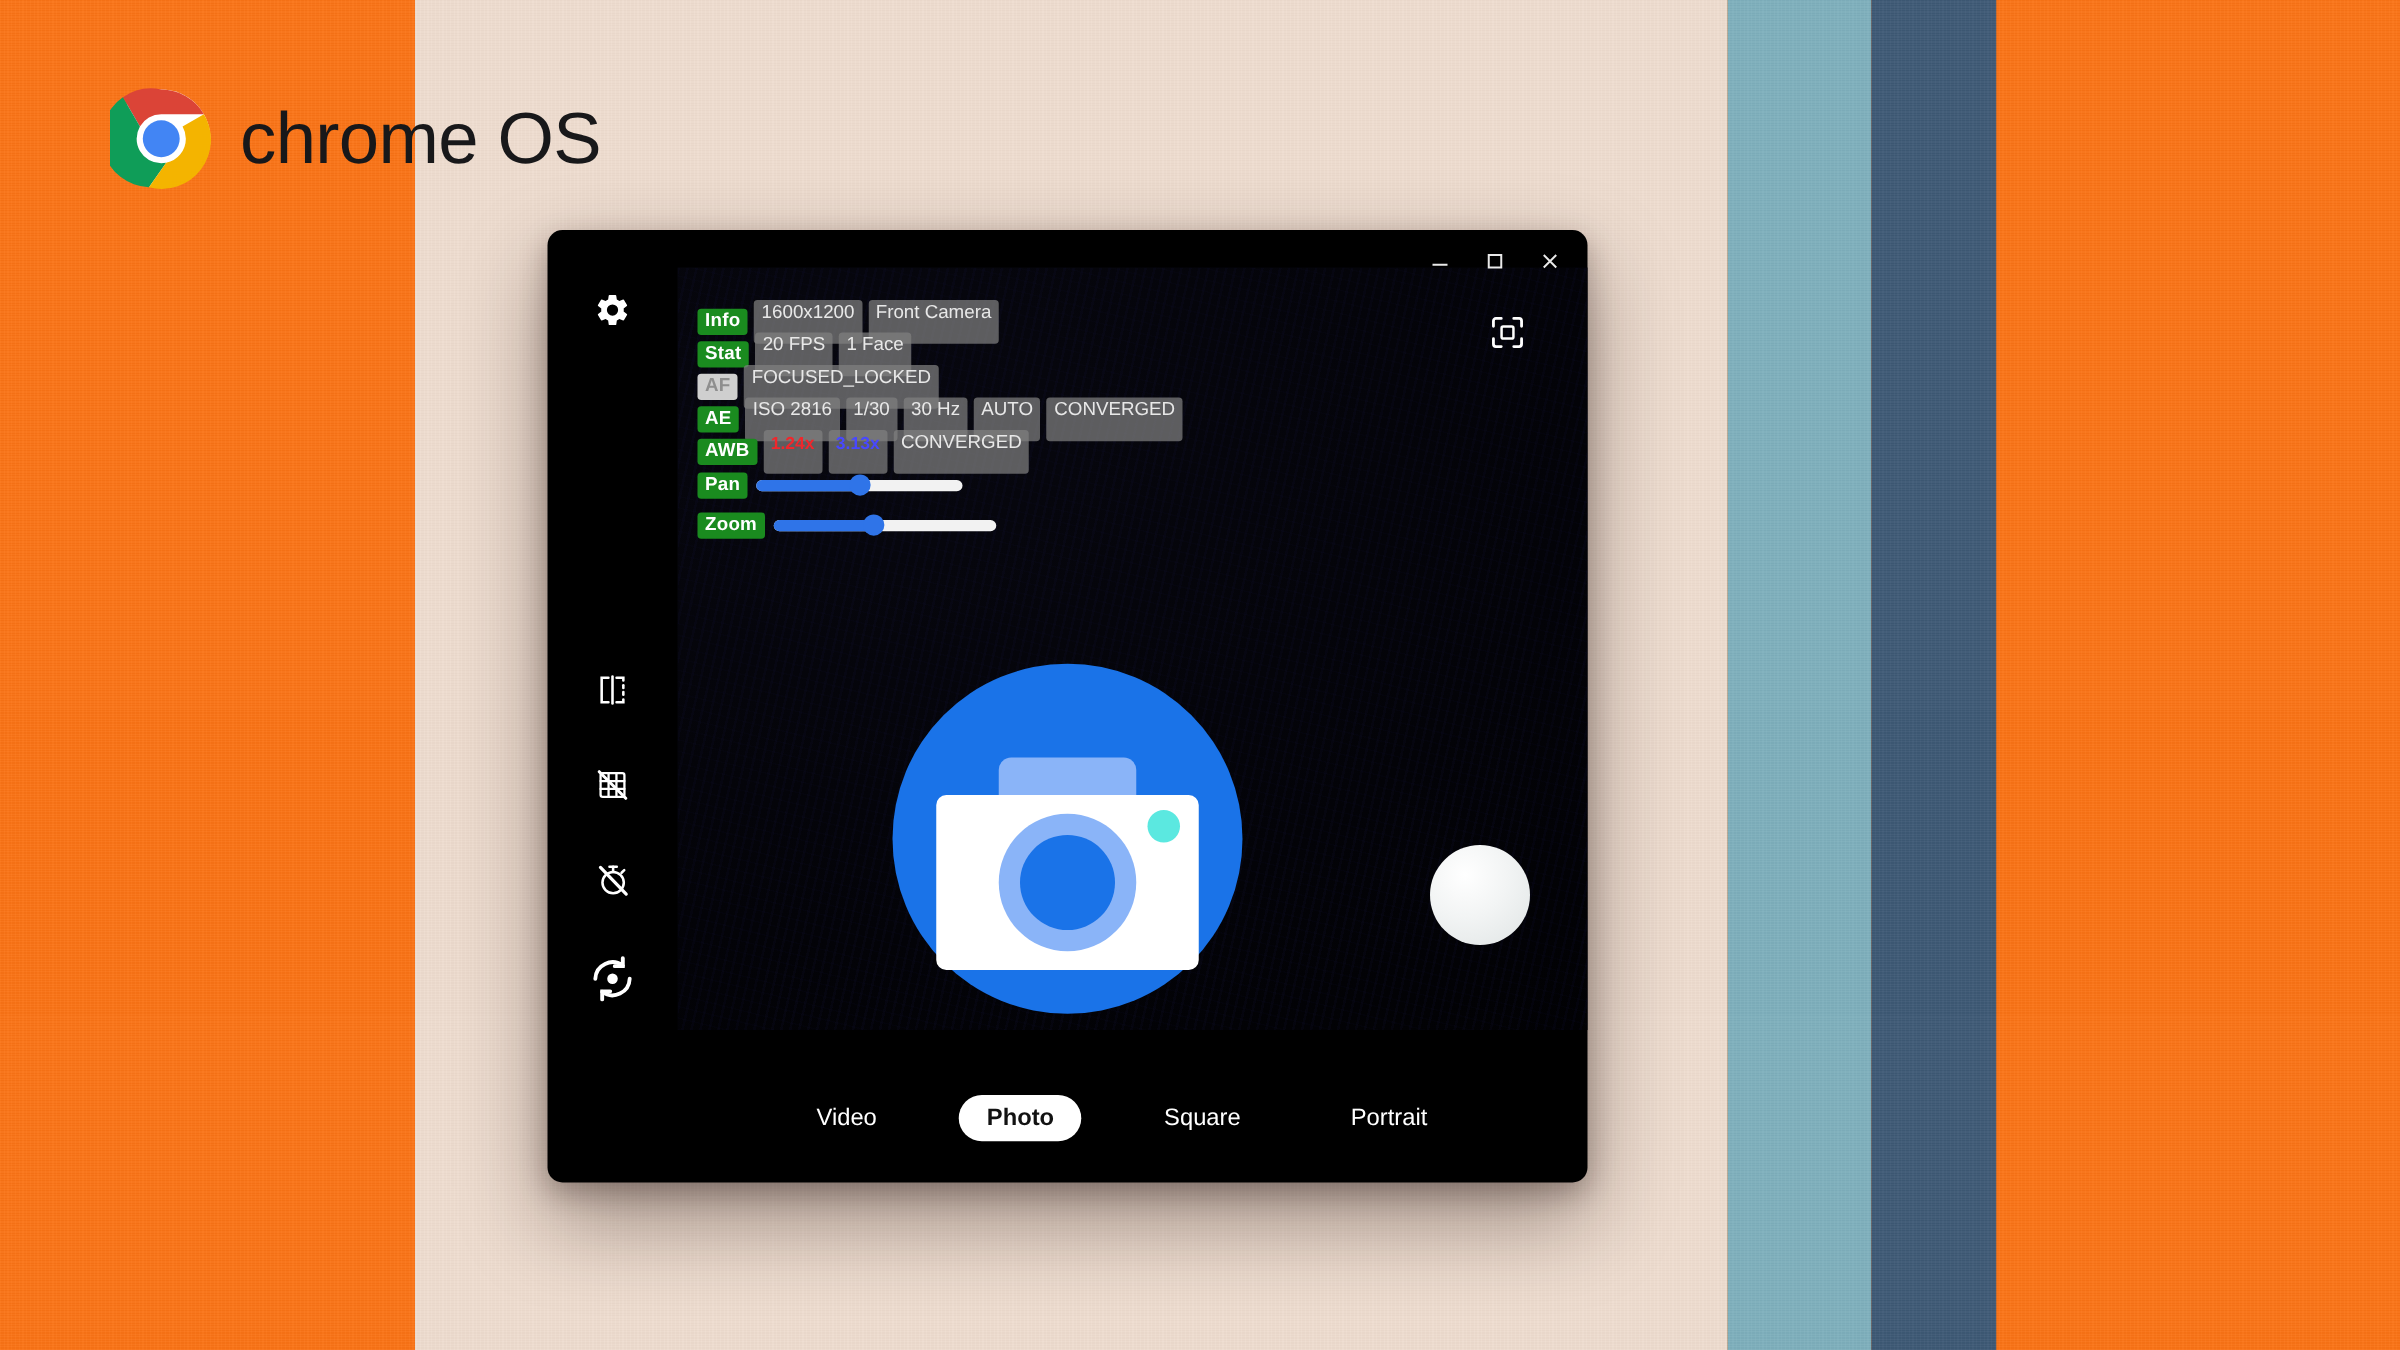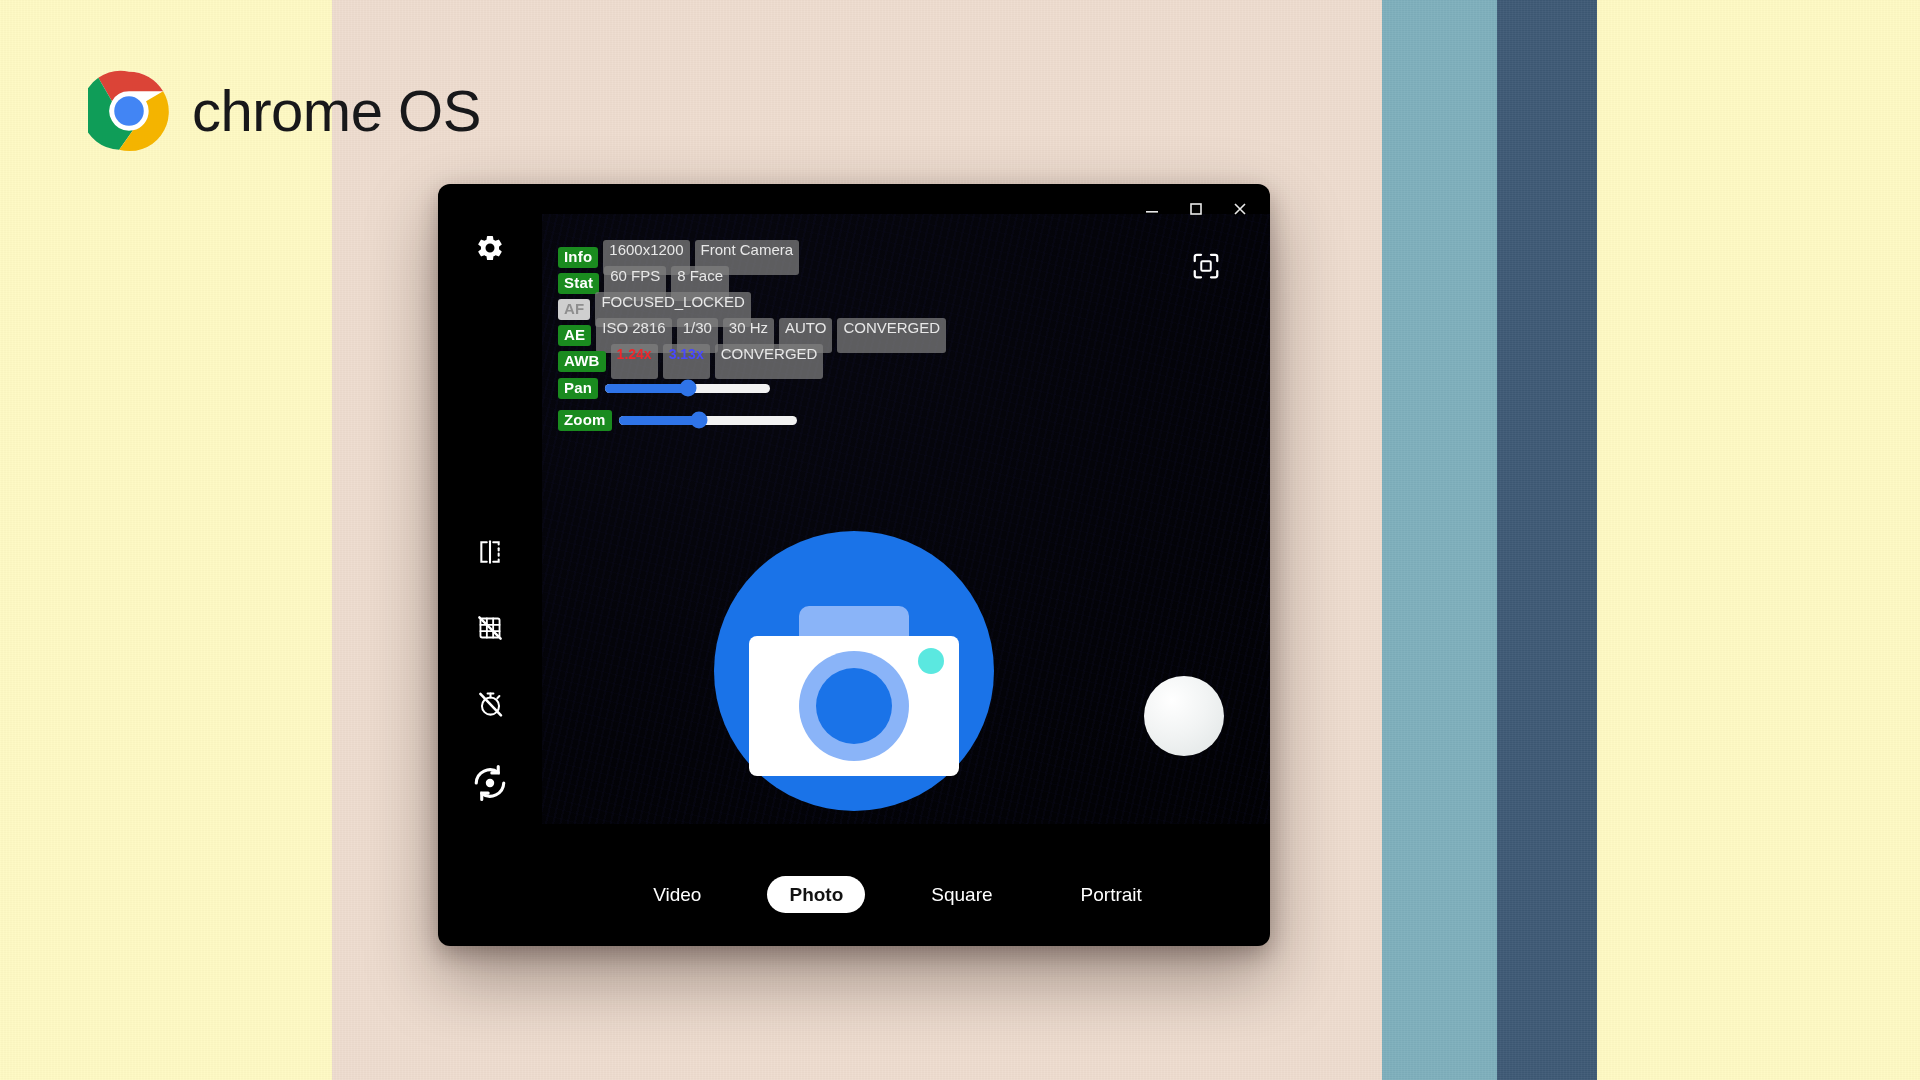--- a/index.html
+++ b/index.html
@@ -8,21 +8,21 @@
     width: 1920px;
     height: 1080px;
     overflow: hidden;
     font-family: "Liberation Sans", sans-serif;
   }
 
   #stage {
     position: relative;
     width: 1920px;
     height: 1080px;
-    background: #fef9c3;
+    background: #f97316;
   }
 
   
   .stripe {
     position: absolute;
     top: 0;
     bottom: 0;
   }
   .stripe-cream { left: 332px;  width: 1050px; background: #EEDCCF; }
   .stripe-blue  { left: 1382px; width: 115px;  background: #7EAFBC; }
@@ -297,22 +297,22 @@
     <div id="stats-overlay">
 
       <div class="stat-row">
         <span class="tag">Info</span>
         <span class="chip">1600x1200</span>
         <span class="chip">Front Camera</span>
       </div>
 
       <div class="stat-row">
         <span class="tag">Stat</span>
-        <span class="chip">60 FPS</span>
-        <span class="chip">8 Face</span>
+        <span class="chip">20 FPS</span>
+        <span class="chip">1 Face</span>
       </div>
 
       <div class="stat-row">
         <span class="tag muted">AF</span>
         <span class="chip">FOCUSED_LOCKED</span>
       </div>
 
       <div class="stat-row">
         <span class="tag">AE</span>
         <span class="chip">ISO 2816</span>

